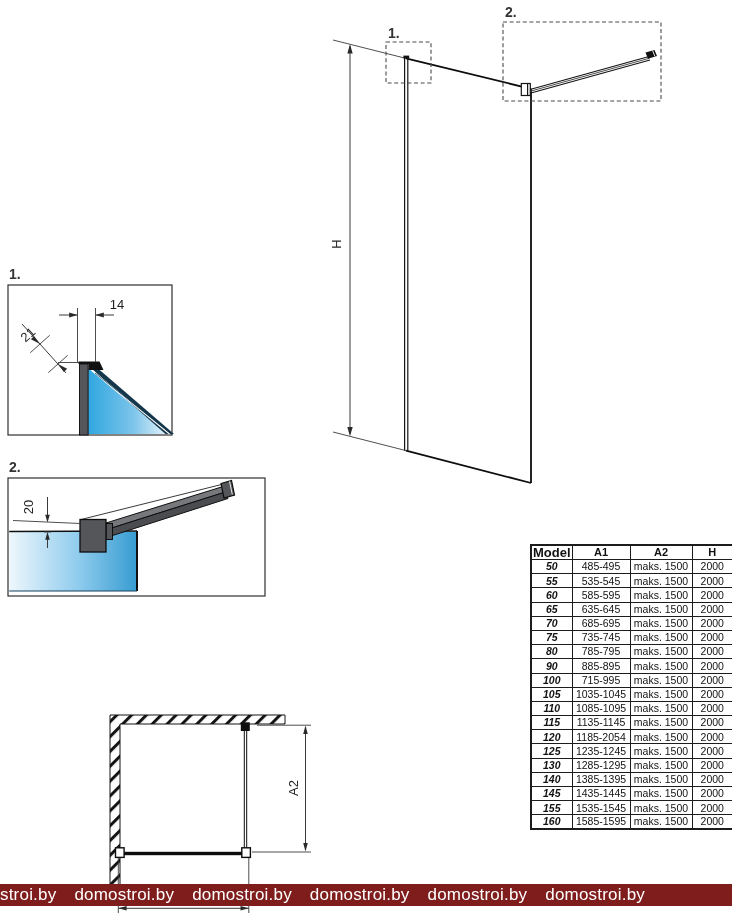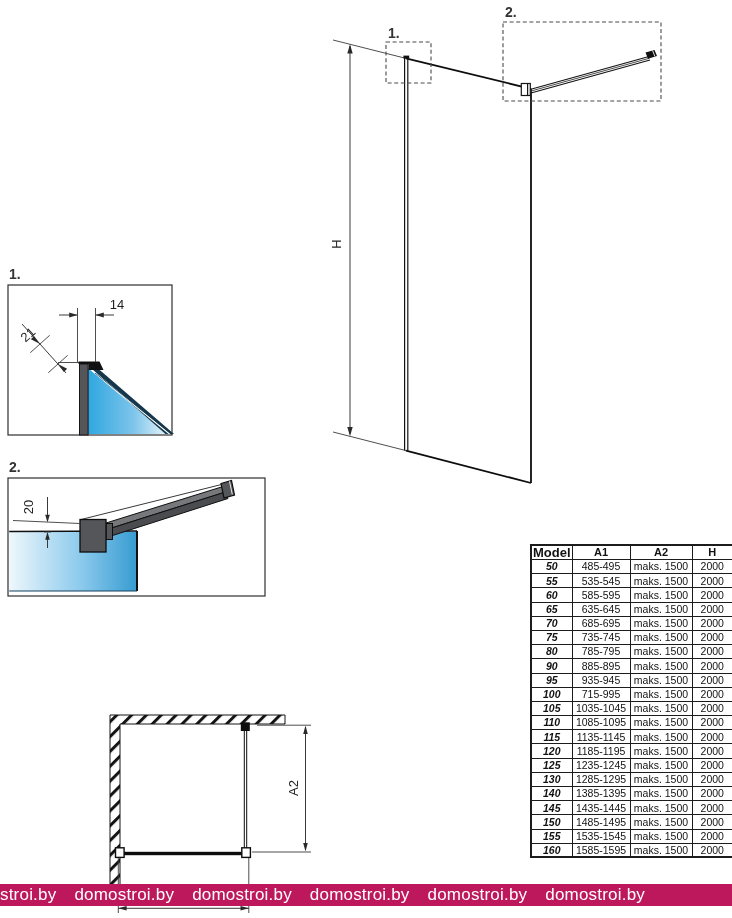--- a/index.html
+++ b/index.html
@@ -21,21 +21,21 @@
   .callout{font-size:14px;font-weight:700;fill:#333;font-family:"Liberation Sans",sans-serif}
 
   
   .size-table{position:absolute;left:530px;top:544px;width:202px;border-collapse:collapse;table-layout:fixed;z-index:1;background:#fff;border:2px solid #1c1c1c}
   .size-table th,.size-table td{border:1px solid #1c1c1c;text-align:center;vertical-align:middle;padding:0;font-size:10.5px;height:14.2px;line-height:1;color:#111;overflow:hidden;white-space:nowrap}
   .size-table th{font-size:11px;font-weight:700}
   .size-table th.model-h{font-weight:700;font-size:13px}
   .size-table td.model-cell{font-weight:700;font-style:italic}
 
   
-  .watermark{position:absolute;left:0;top:884px;width:732px;height:22px;background:#be185d;z-index:5;display:flex;align-items:center;gap:18px;overflow:hidden;color:#fff;font-size:17px;letter-spacing:.2px;white-space:nowrap}
+  .watermark{position:absolute;left:0;top:884px;width:732px;height:22px;background:#7f1d1d;z-index:5;display:flex;align-items:center;gap:18px;overflow:hidden;color:#fff;font-size:17px;letter-spacing:.2px;white-space:nowrap}
 </style>
 </head>
 <body>
 
 <div class="canvas">
 
   <svg class="abs" style="left:320px;top:0" width="412" height="500" viewBox="0 0 412 500">
 
     <g>
       <line class="thin" x1="13" y1="40" x2="86" y2="58.4"></line>
@@ -269,26 +269,20 @@
         </tr>
 
 
         <tr>
           <td class="model-cell">90</td>
           <td>885-895</td>
           <td>maks. 1500</td>
           <td>2000</td>
         </tr>
 
-        <tr>
-          <td class="model-cell">95</td>
-          <td>935-945</td>
-          <td>maks. 1500</td>
-          <td>2000</td>
-        </tr>
 
         <tr>
           <td class="model-cell">100</td>
           <td>715-995</td>
           <td>maks. 1500</td>
           <td>2000</td>
         </tr>
 
         <tr>
           <td class="model-cell">105</td>
@@ -306,21 +300,21 @@
 
         <tr>
           <td class="model-cell">115</td>
           <td>1135-1145</td>
           <td>maks. 1500</td>
           <td>2000</td>
         </tr>
 
         <tr>
           <td class="model-cell">120</td>
-          <td>1185-1195</td>
+          <td>1185-2054</td>
           <td>maks. 1500</td>
           <td>2000</td>
         </tr>
 
         <tr>
           <td class="model-cell">125</td>
           <td>1235-1245</td>
           <td>maks. 1500</td>
           <td>2000</td>
         </tr>
@@ -340,26 +334,20 @@
           <td>2000</td>
         </tr>
 
         <tr>
           <td class="model-cell">145</td>
           <td>1435-1445</td>
           <td>maks. 1500</td>
           <td>2000</td>
         </tr>
 
-        <tr>
-          <td class="model-cell">150</td>
-          <td>1485-1495</td>
-          <td>maks. 1500</td>
-          <td>2000</td>
-        </tr>
 
         <tr>
           <td class="model-cell">155</td>
           <td>1535-1545</td>
           <td>maks. 1500</td>
           <td>2000</td>
         </tr>
 
         <tr>
           <td class="model-cell">160</td>

